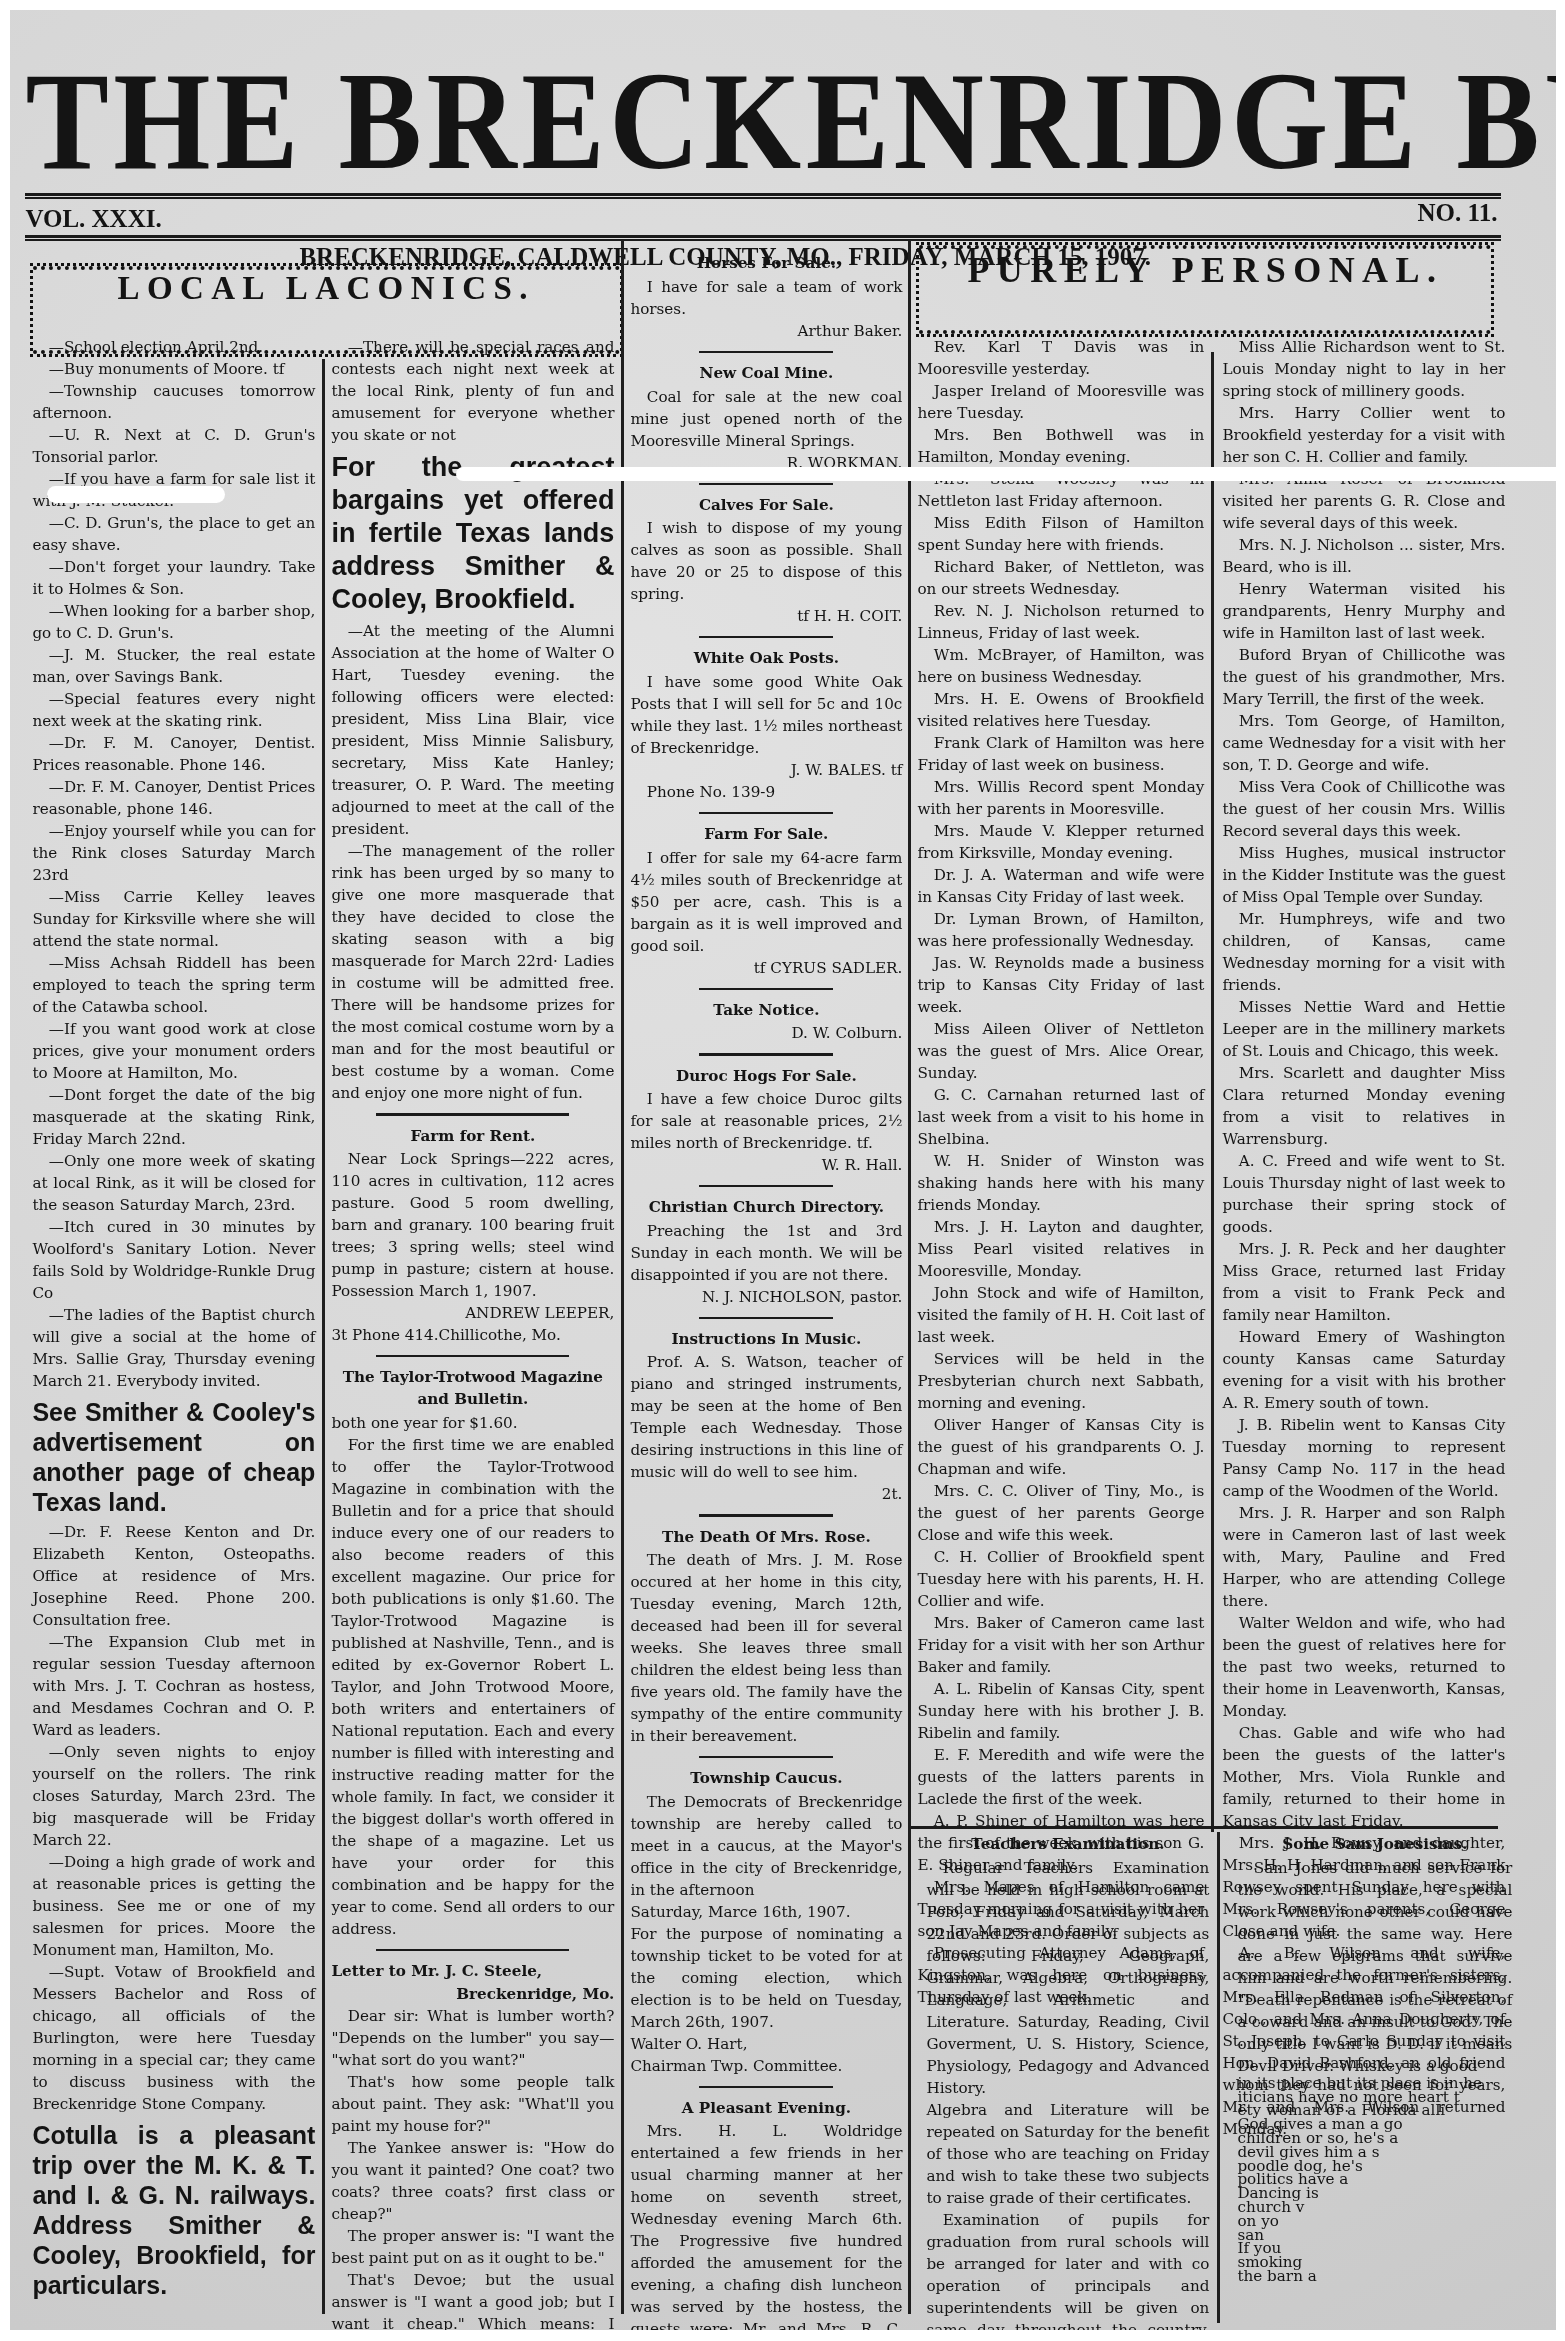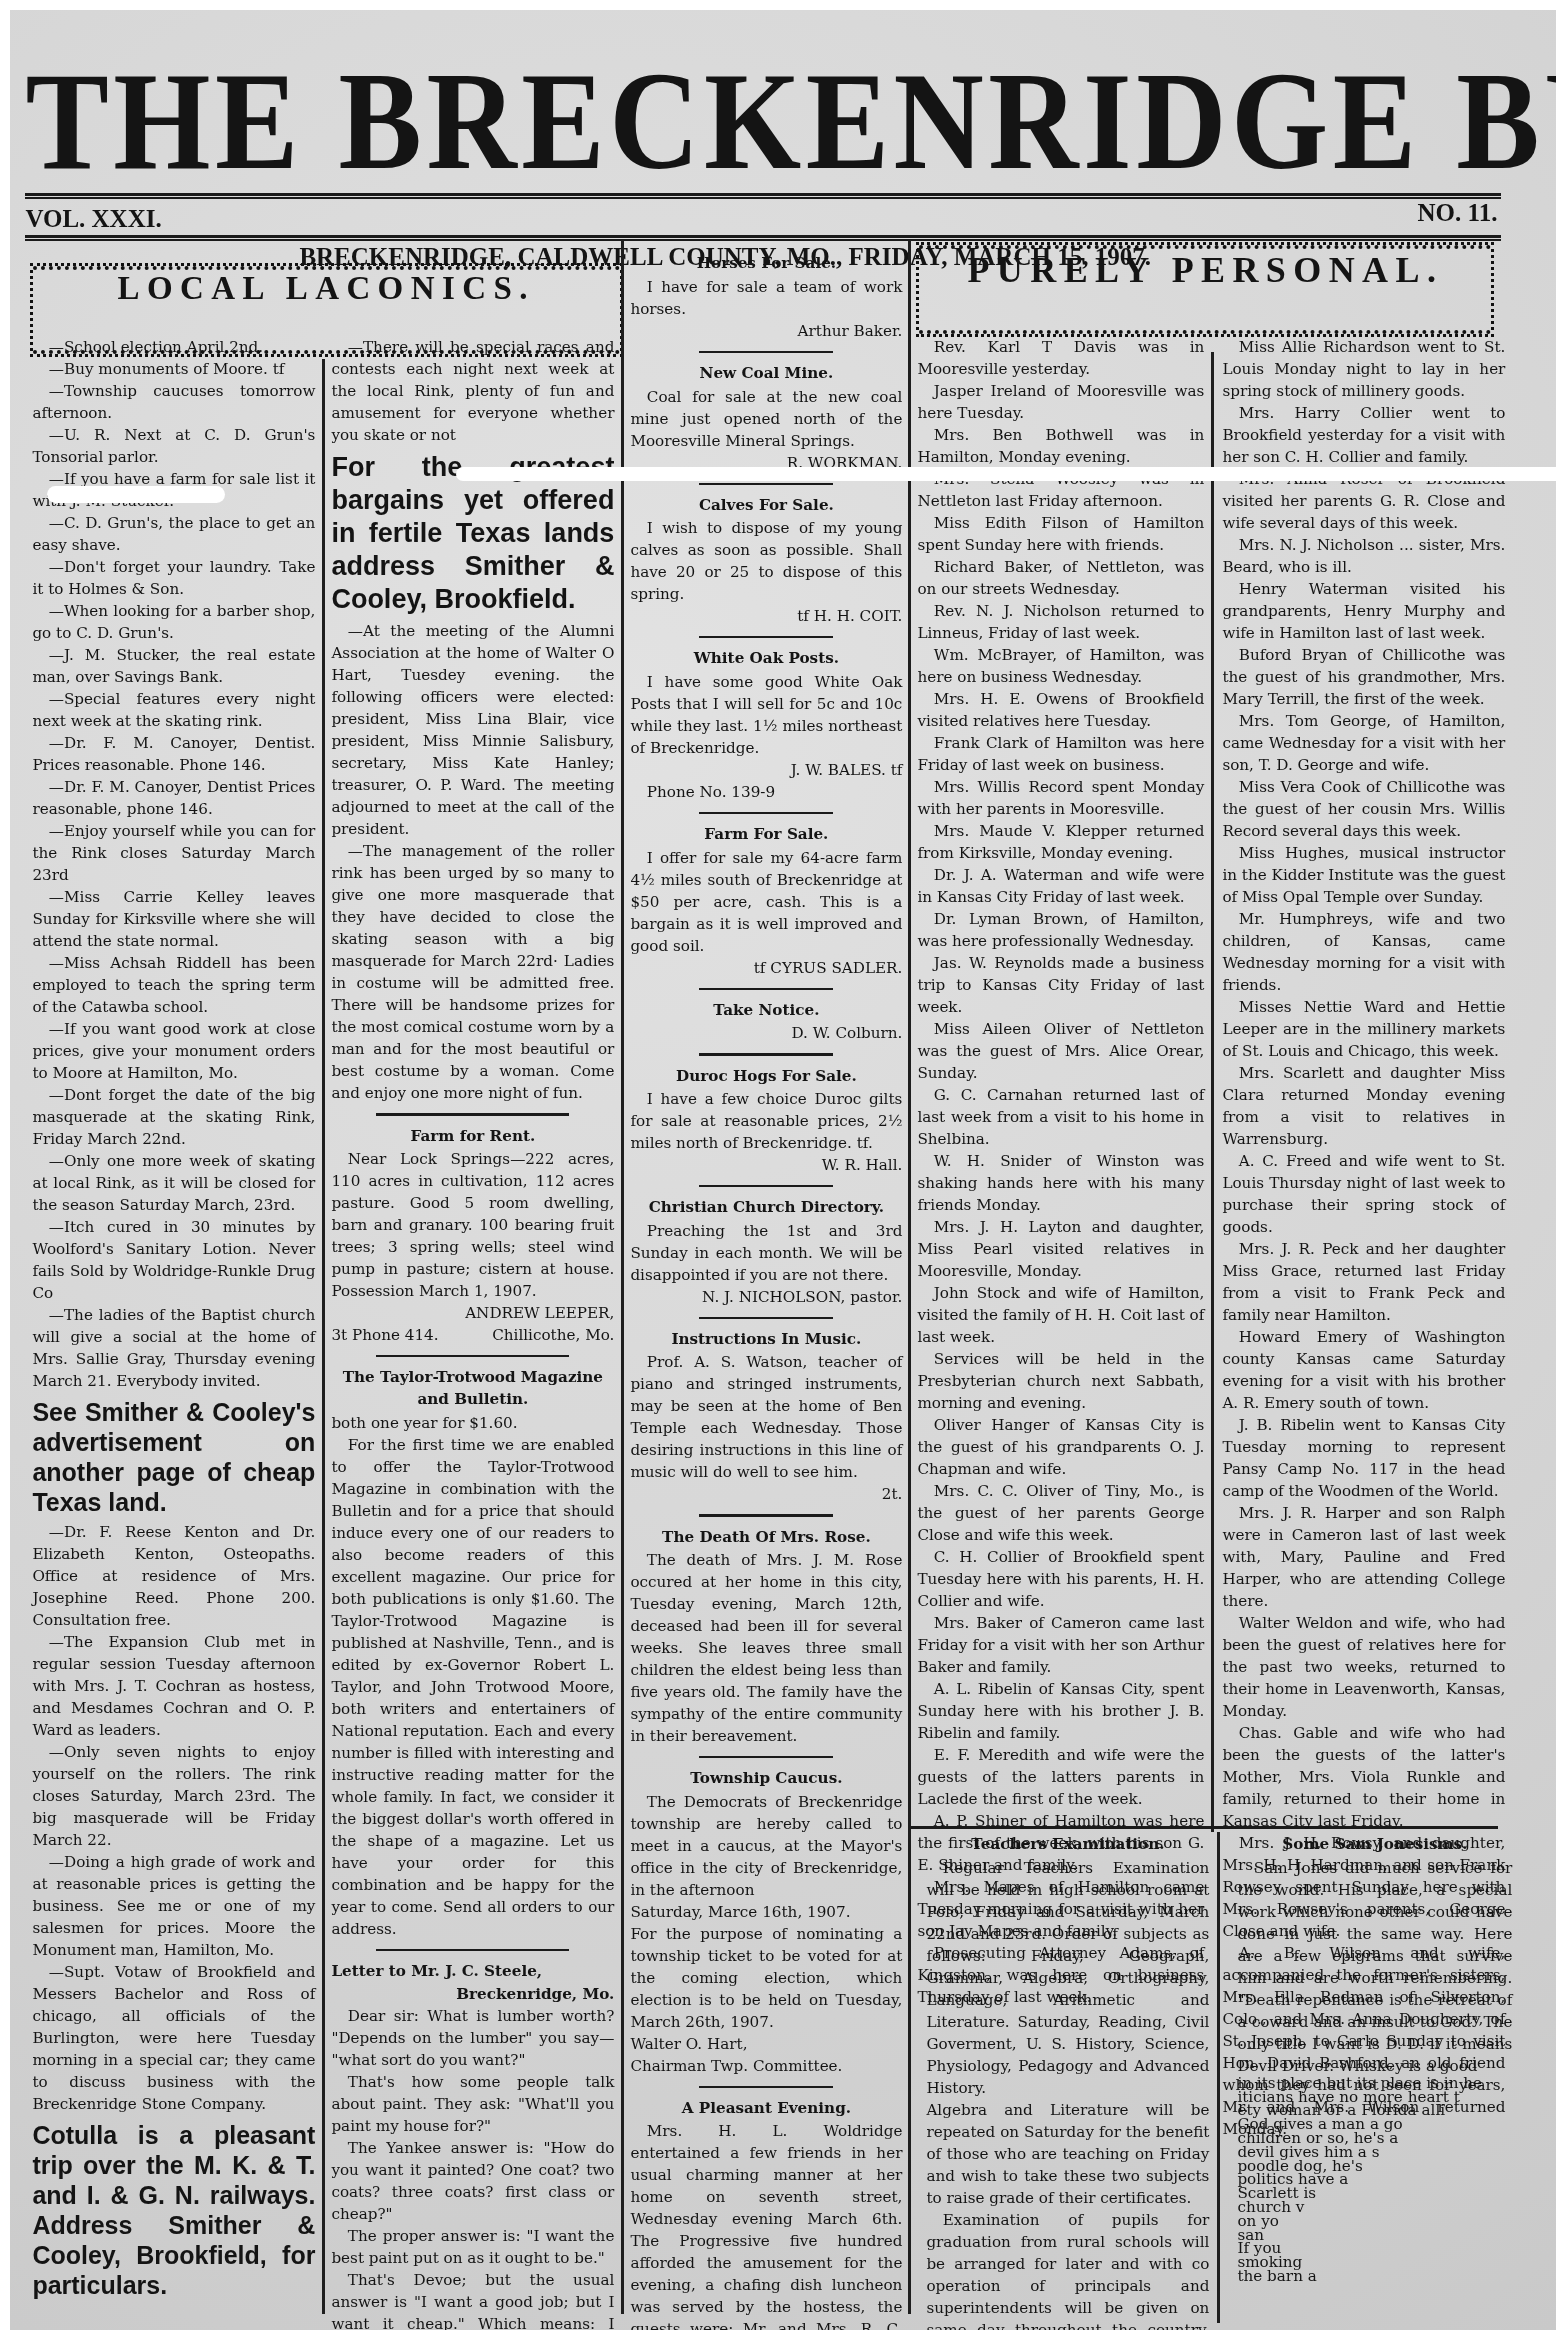--- a/index.html
+++ b/index.html
@@ -102,21 +102,21 @@
 
   <div class="col" style="left:321px;width:283px;">
     <p>—There will be special races and contests each night next week at the local Rink, plenty of fun and amusement for everyone whether you skate or not</p>
     <p class="big" style="font-size:27px;line-height:33px;">For the greatest bargains yet offered in fertile Texas lands address Smither &amp; Cooley, Brookfield.</p>
     <p>—At the meeting of the Alumni Association at the home of Walter O Hart, Tuesdey evening. the following officers were elected: president, Miss Lina Blair, vice president, Miss Minnie Salisbury, secretary, Miss Kate Hanley; treasurer, O. P. Ward. The meeting adjourned to meet at the call of the president.</p>
     <p>—The management of the roller rink has been urged by so many to give one more masquerade that they have decided to close the skating season with a big masquerade for March 22rd· Ladies in costume will be admitted free. There will be handsome prizes for the most comical costume worn by a man and for the most beautiful or best costume by a woman. Come and enjoy one more night of fun.</p>
     <div class="sep"></div>
     <p class="head">Farm for Rent.</p>
     <p>Near Lock Springs—222 acres, 110 acres in cultivation, 112 acres pasture. Good 5 room dwelling, barn and granary. 100 bearing fruit trees; 3 spring wells; steel wind pump in pasture; cistern at house. Possession March 1, 1907.</p>
     <p class="sign">ANDREW LEEPER,</p>
-    <p style="text-indent:0;display:flex;justify-content:space-between;">
+    <p style="text-indent:0;display:flex;justify-content:flex-start;">
       <span>3t   Phone 414.</span>
       <span>Chillicothe, Mo.</span>
     </p>
     <div class="sep"></div>
     <p class="head">The Taylor-Trotwood Magazine and Bulletin.</p>
     <p style="text-indent:0">both one year for $1.60.</p>
     <p>For the first time we are enabled to offer the Taylor-Trotwood Magazine in combination with the Bulletin and for a price that should induce every one of our readers to also become readers of this excellent magazine. Our price for both publications is only $1.60. The Taylor-Trotwood Magazine is published at Nashville, Tenn., and is edited by ex-Governor Robert L. Taylor, and John Trotwood Moore, both writers and entertainers of National reputation. Each and every number is filled with interesting and instructive reading matter for the whole family. In fact, we consider it the biggest dollar's worth offered in the shape of a magazine. Let us have your order for this combination and be happy for the year to come. Send all orders to our address.</p>
     <div class="sep"></div>
     <p class="head" style="text-align:left">Letter to Mr. J. C. Steele,</p>
     <p class="sign" style="font-weight:bold">Breckenridge, Mo.</p>
@@ -250,21 +250,21 @@
     <p>Sam Jones did much service for the world. His place, a special work which none other could have done in just the same way. Here are a few epigrams that survive him and are worth remembering. "Death repentance is the retreat of a coward and an insult to God" The only title I want is D. D. if it means Devil Driver. Whiskey is a good</p>
     <p style="text-indent:0;line-height:13.8px;">
       <span style="display:block">in its place but its place is in he</span>
       <span style="display:block">iticians have no more heart t</span>
       <span style="display:block">ety woman or a Florida alli</span>
       <span style="display:block">God gives a man a go</span>
       <span style="display:block">children or so, he's a</span>
       <span style="display:block">devil gives him a s</span>
       <span style="display:block">poodle dog, he's</span>
       <span style="display:block">politics have a</span>
-      <span style="display:block">Scarlett is</span>
+      <span style="display:block">Dancing is</span>
       <span style="display:block">church v</span>
       <span style="display:block">on yo</span>
       <span style="display:block">san</span>
       <span style="display:block">If you</span>
       <span style="display:block">smoking</span>
       <span style="display:block">the barn a</span>
     </p>
   </div>
 
   <div class="tear" style="left:37px;top:476px;width:178px;"></div>

